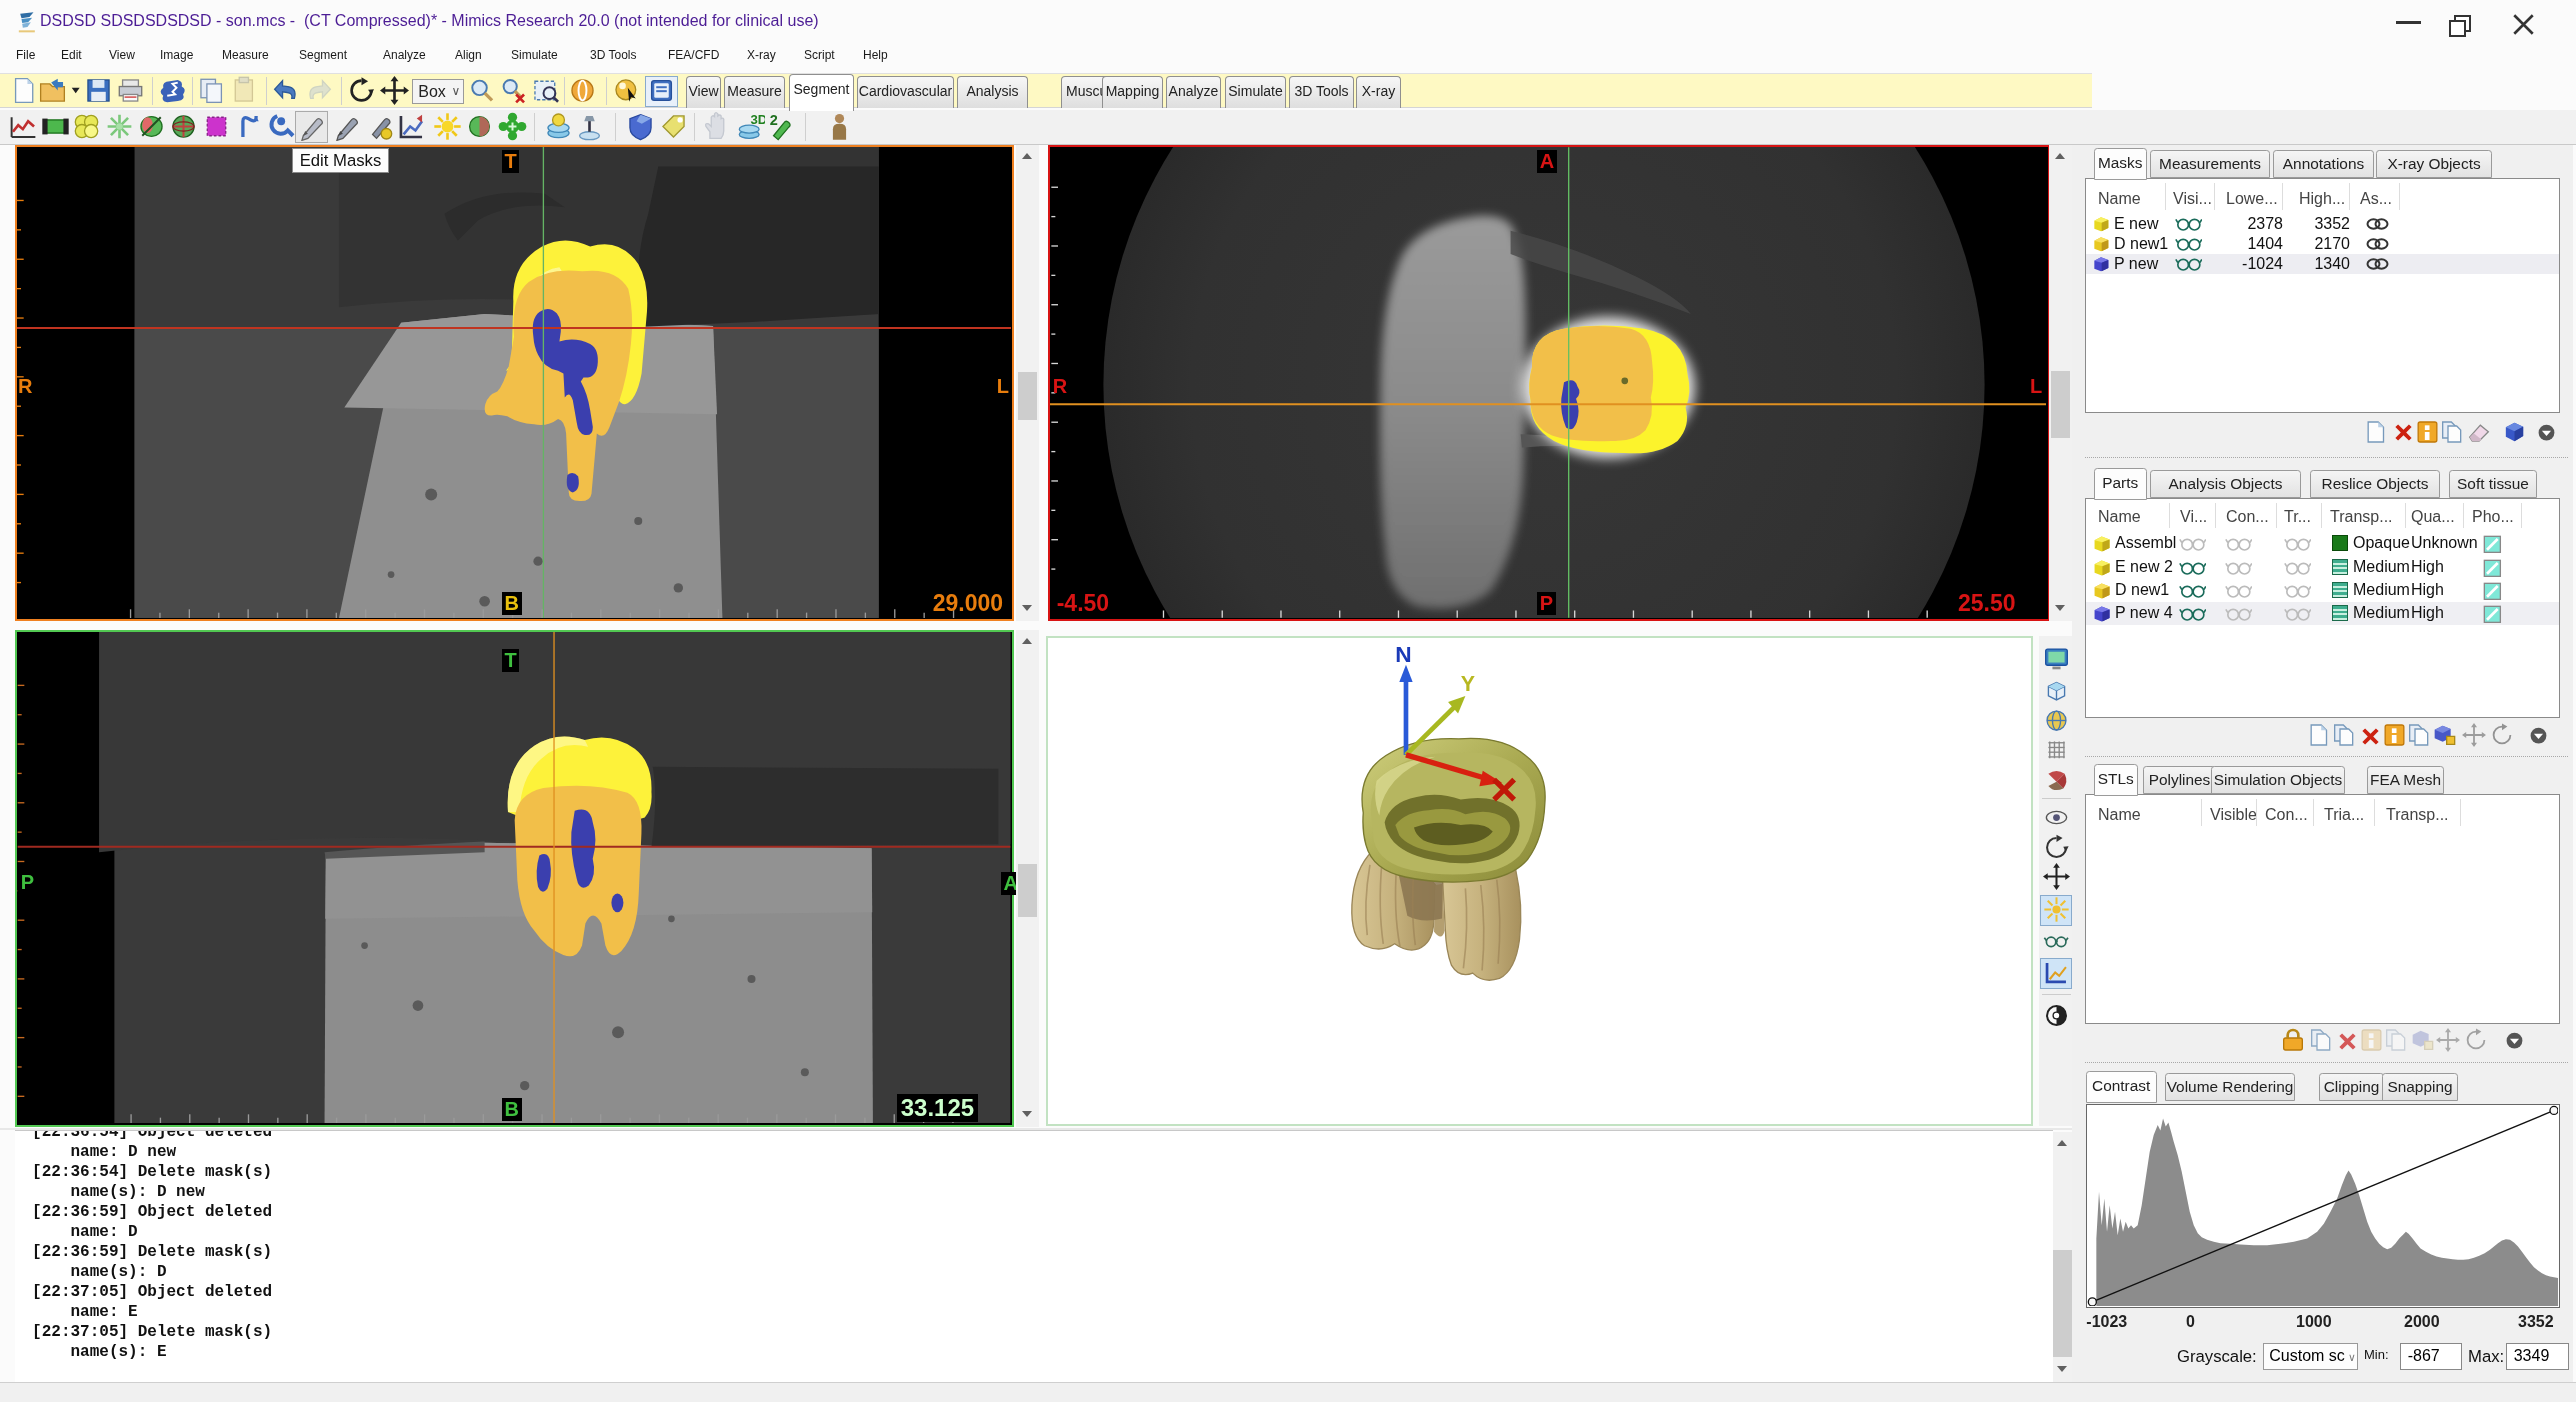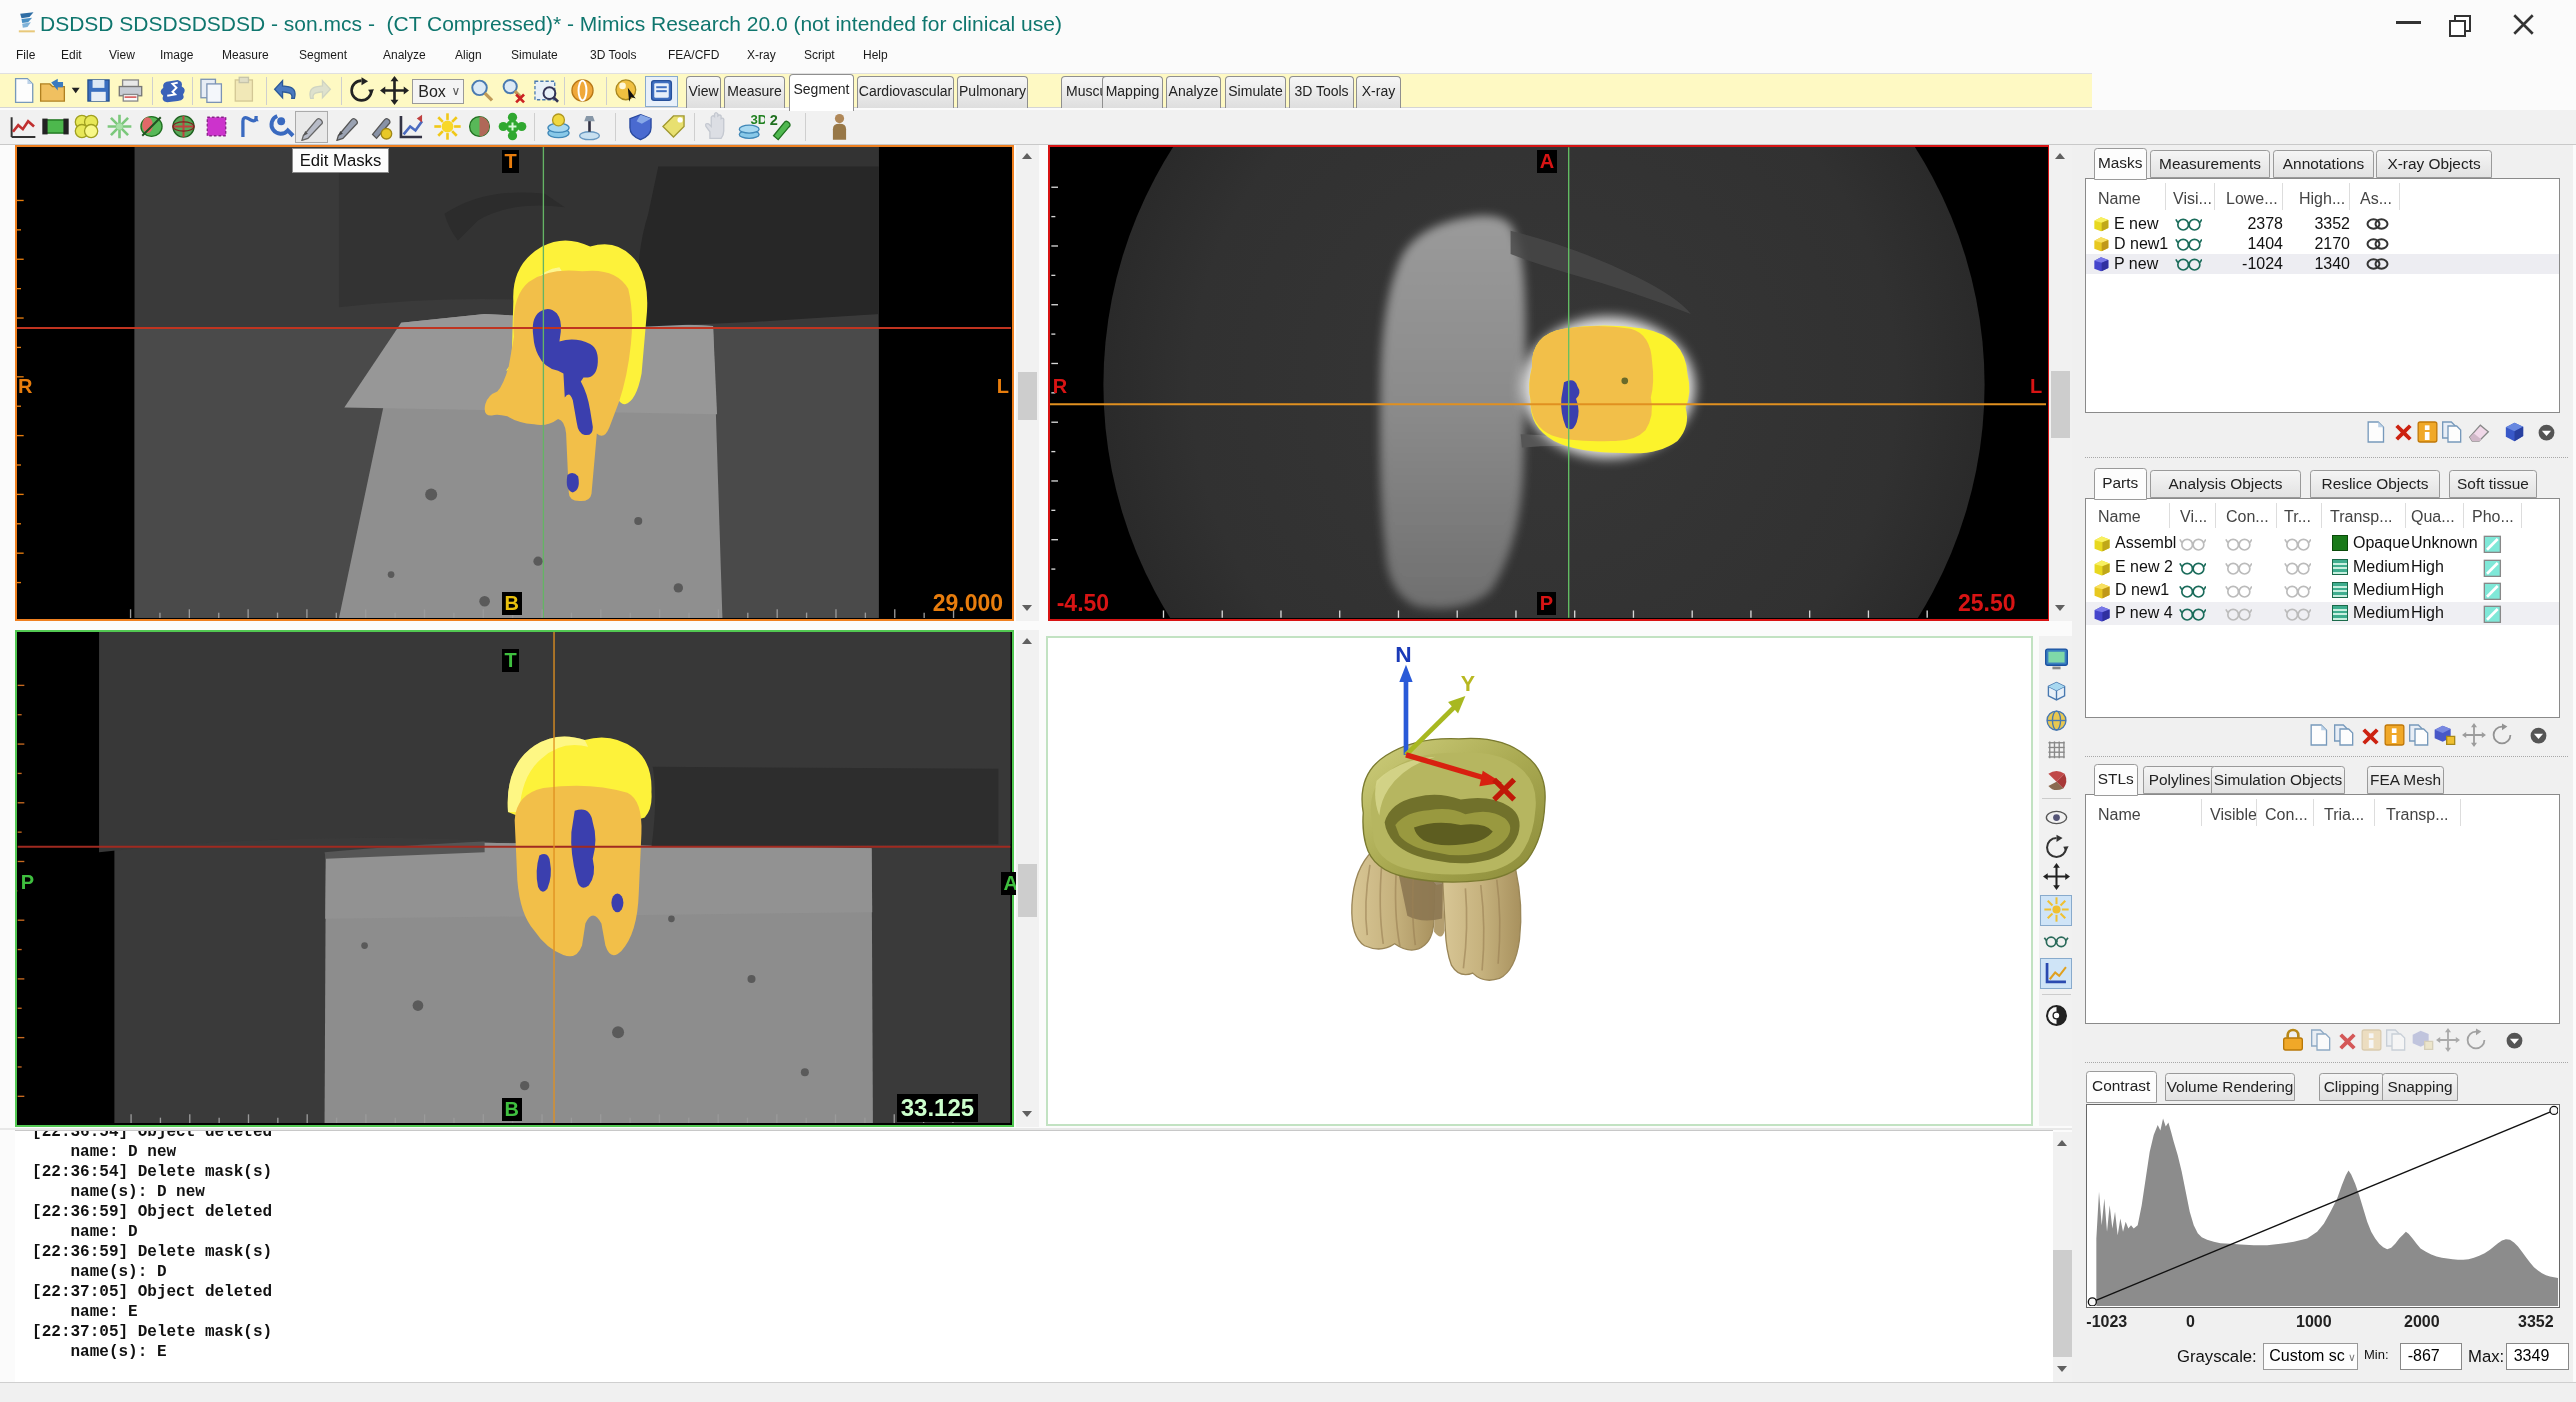--- a/index.html
+++ b/index.html
@@ -1,20 +1,20 @@
 <!DOCTYPE html>
 <html style="font-size:10.7px"><head>
 <meta charset="utf-8">
 <style>
 * { margin:0; padding:0; box-sizing:border-box; }
 html,body { width:2576px; height:1402px; background:#ffffff; font-family:"Liberation Sans", sans-serif; overflow:hidden; }
 #root { position:absolute; left:0; top:0; width:2576px; height:1402px; background:#fbfbfb; }
 .abs { position:absolute; }
 
-#title { position:absolute; left:40px; top:12px; font-size:21px; color:#0f766e; }
+#title { position:absolute; left:40px; top:12px; font-size:16px; color:#4c1d95; }
 
 #menubar { position:absolute; left:0; top:39px; width:2576px; height:35px; background:#fbfbfb; }
 #menubar span { position:absolute; top:8.7px; font-size:12px; color:#1a1a1a; }
 
 #tb1 { position:absolute; left:0; top:73px; width:2092px; height:35px; background:#fef9c3; border-top:1.3px solid #e0e0e0; border-bottom:0.7px solid #d5d5d5;}
 #tb2 { position:absolute; left:0; top:110px; width:2576px; height:35px; background:#f1f1f1; border-bottom:1.3px solid #c9c9c9;}
 .tbtn { position:absolute; width:29px; height:29px; top:2px; }
 .tsep { position:absolute; top:2.7px; width:0.7px; height:28px; background:#cfcfcf; }
 .tab { position:absolute; top:76px; height:32px; z-index:2; white-space:nowrap; overflow:hidden; background:linear-gradient(#f7f7f7,#dedede); border:1.3px solid #8f8f8f; border-bottom:none; border-radius:4px 4px 0 0; font-size:14px; color:#222; text-align:center; line-height:29px; }
 .tab.active { background:#ffffff; top:74px; height:37px; z-index:3; }
@@ -167,21 +167,21 @@
         <rect x="11" y="11" width="22" height="22" rx="2" fill="#e8f0fa"></rect>
         <line x1="14" y1="17" x2="30" y2="17" stroke="#3f6fc0" stroke-width="3"></line>
         <line x1="14" y1="23" x2="30" y2="23" stroke="#3f6fc0" stroke-width="3"></line>
       </svg>
 </div>
 
 <div class="tab" style="left:686px;width:35px">View</div>
 <div class="tab" style="left:724px;width:61px">Measure</div>
 <div class="tab active" style="left:789px;width:65px">Segment</div>
 <div class="tab" style="left:857px;width:97px">Cardiovascular</div>
-<div class="tab" style="left:957px;width:71px">Pulmonary</div>
+<div class="tab" style="left:957px;width:71px">Analysis</div>
 <div class="tab" style="left:1061px;width:67px">Muscular</div>
 <div class="tab" style="left:1102px;width:61px">Mapping</div>
 <div class="tab" style="left:1166px;width:55px">Analyze</div>
 <div class="tab" style="left:1225px;width:61px">Simulate</div>
 <div class="tab" style="left:1289px;width:65px">3D Tools</div>
 <div class="tab" style="left:1356px;width:45px">X-ray</div>
 
 <div id="tb2">
  <svg class="tbtn" style="left:9.3px" viewBox="0 0 44 44">
         <path d="M4 38 h36 M4 38 v-30" stroke="#333" stroke-width="3"></path>

